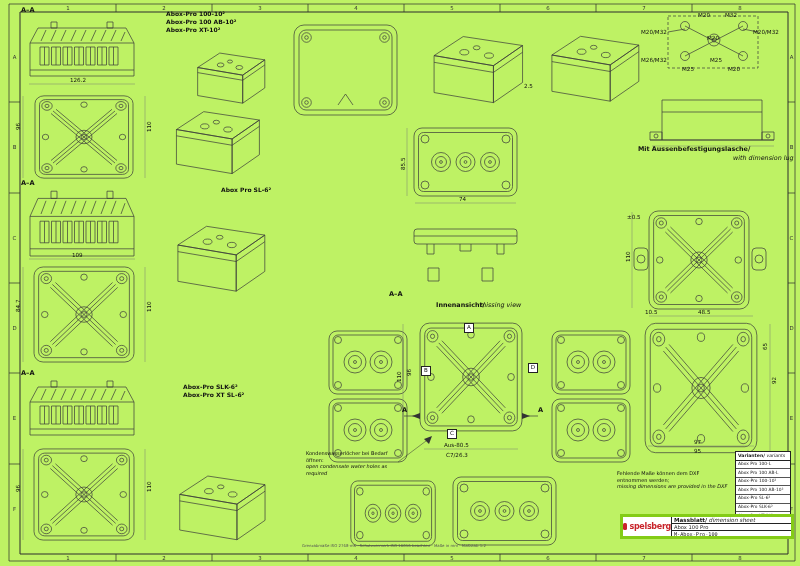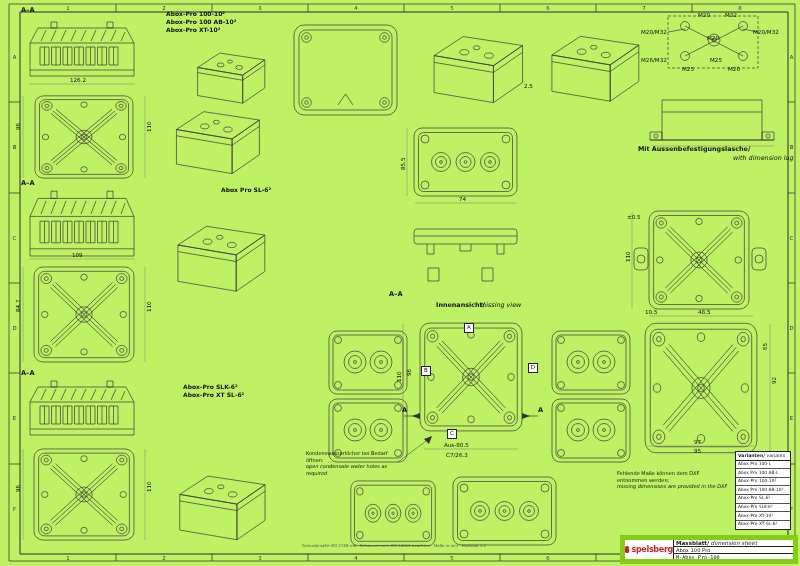--- a/index.html
+++ b/index.html
@@ -18,21 +18,21 @@
         display:flex;align-items:center;justify-content:center;}
   .rot{transform:rotate(-90deg);transform-origin:left top;}
   .gref{position:absolute;font-size:5.4px;color:#333;display:flex;align-items:center;justify-content:center;}
   .note{position:absolute;font-size:5px;line-height:1.3;color:#111;}
   .note .it{font-style:italic;}
   .variants{position:absolute;left:735px;top:451px;width:54px;border:0.9px solid #222;background:#fff;}
   .vhead{font-size:4.6px;font-weight:bold;border-bottom:0.9px solid #222;padding:1px 2px;line-height:1.2;}
   .vhead i{font-weight:normal;}
   .vrow{font-size:4.4px;border-bottom:0.5px solid #555;padding:1.4px 2px;line-height:1.1;}
   .vrow:last-child{border-bottom:none;}
-  .titleblock{position:absolute;left:620px;top:535px;width:168px;height:19px;border:5px solid #84cc16;
+  .titleblock{position:absolute;left:620px;top:514px;width:168px;height:19px;border:3px solid #84cc16;
         background:#fff;display:flex;}
   .logo{width:48px;border-right:0.8px solid #222;display:flex;align-items:center;justify-content:center;
         gap:2px;color:#c8242b;font-weight:bold;font-size:8px;letter-spacing:-0.3px;}
   .logomark{width:7px;height:7px;background:#c8242b;border-radius:1.5px;display:inline-block;}
   .tb-main{flex:1;display:flex;flex-direction:column;}
   .tb-title{font-size:5.6px;font-weight:bold;border-bottom:0.6px solid #222;padding:0 2px;flex:1;display:flex;align-items:center;gap:2px;}
   .tb-title i{font-weight:normal;}
   .tb-prod{font-size:5.2px;border-bottom:0.6px solid #222;padding:0 2px;flex:1;display:flex;align-items:center;}
   .tb-doc{font-size:5.2px;padding:0 2px;flex:1;display:flex;align-items:center;font-family:"DejaVu Sans Mono",monospace;}
   .fineprint{position:absolute;left:302px;top:543px;width:314px;font-size:3.9px;color:#555;white-space:nowrap;overflow:hidden;}

